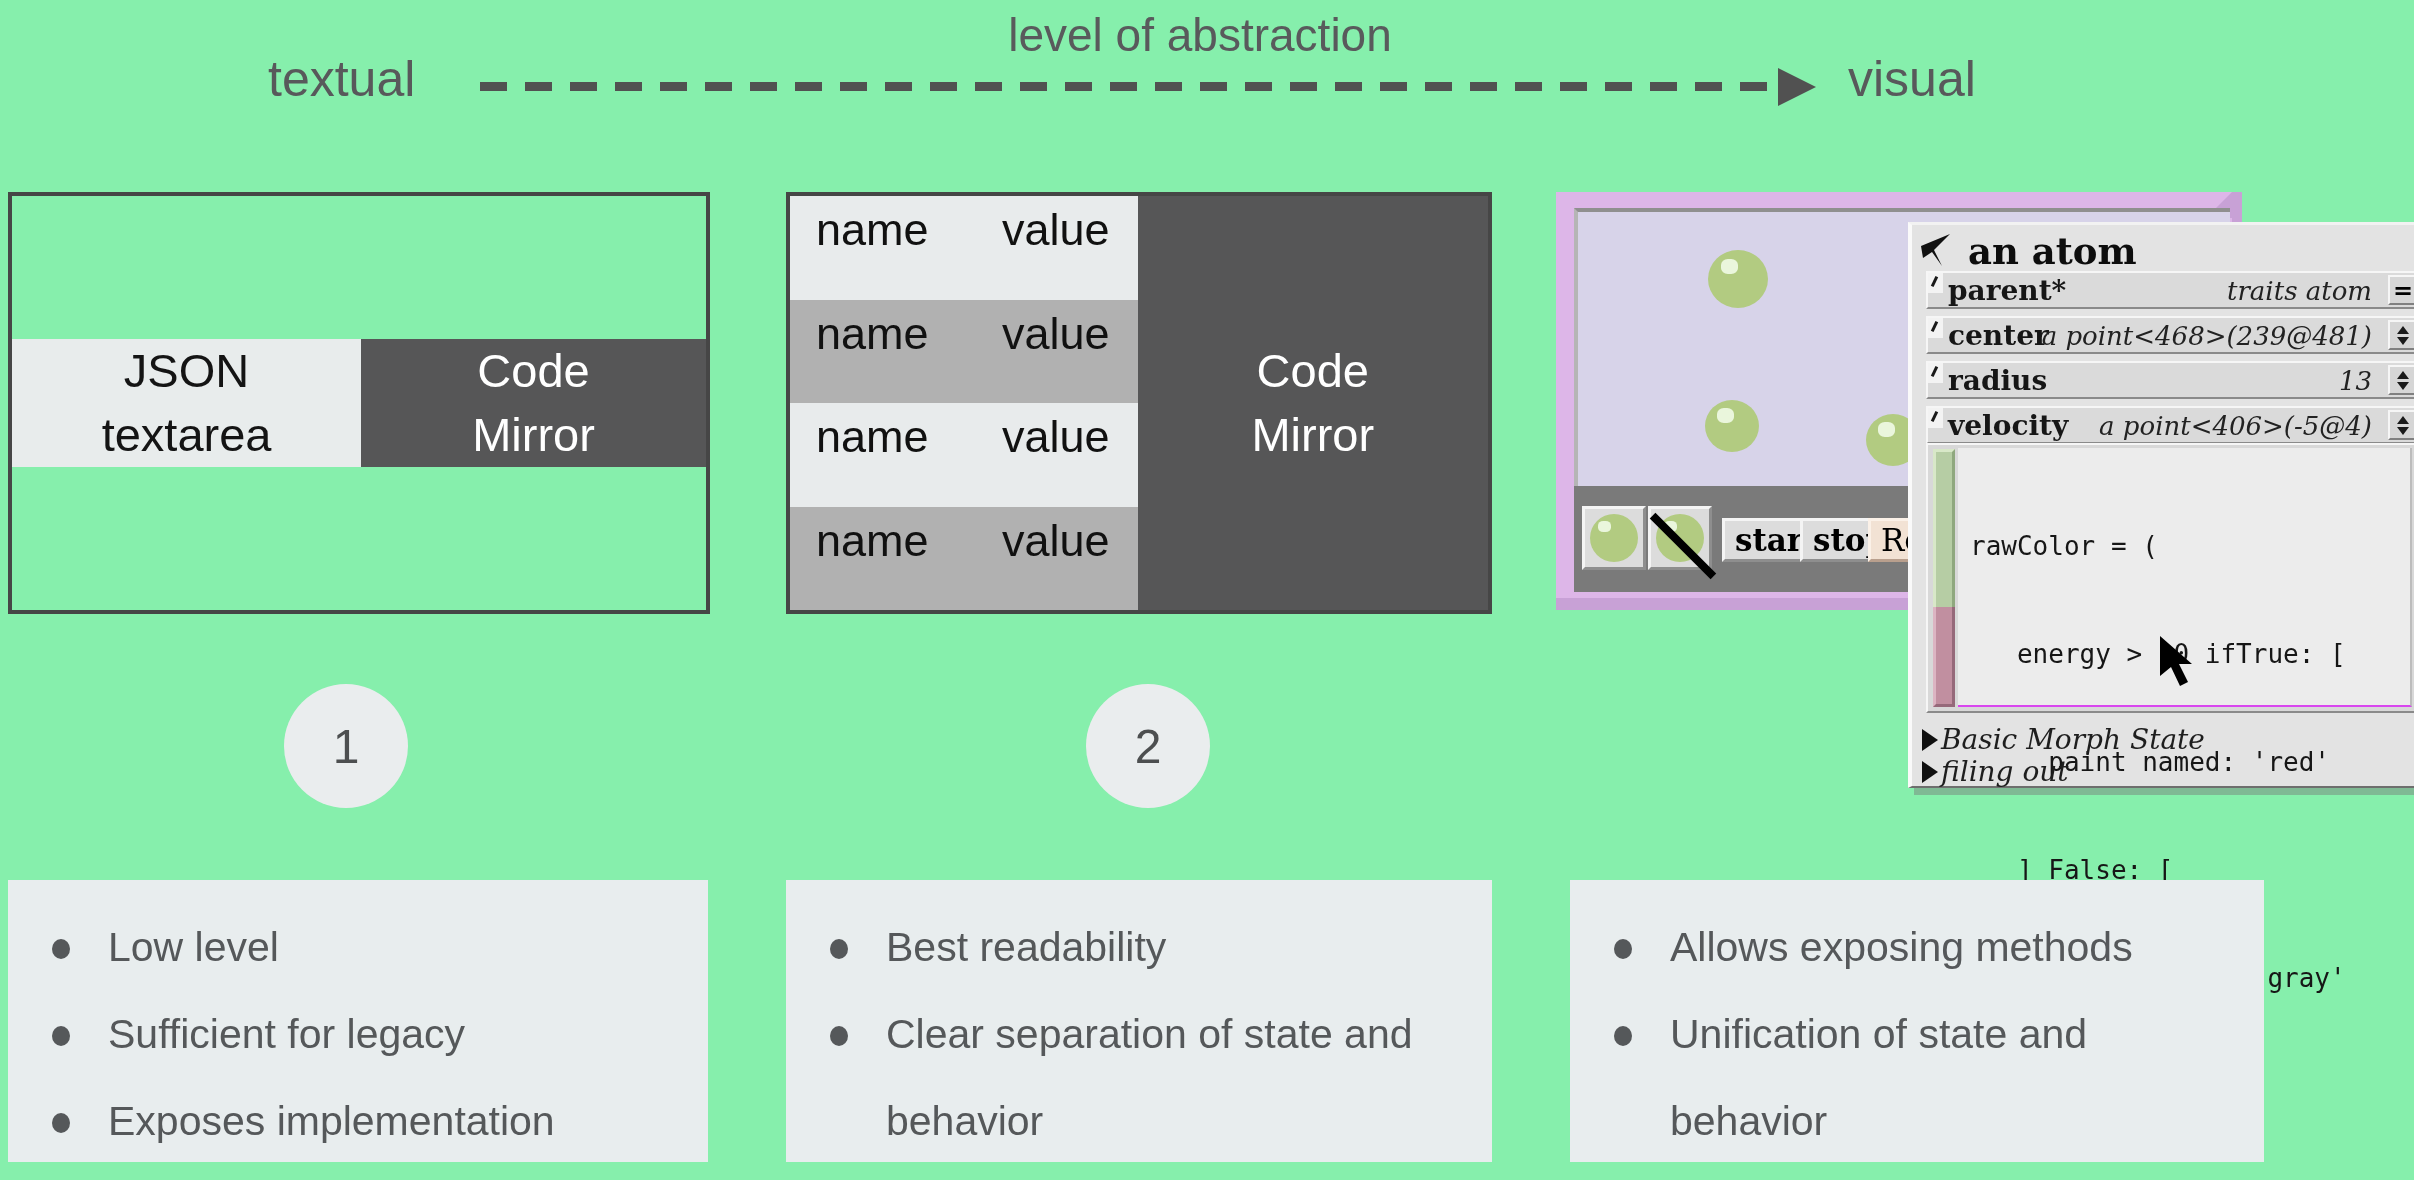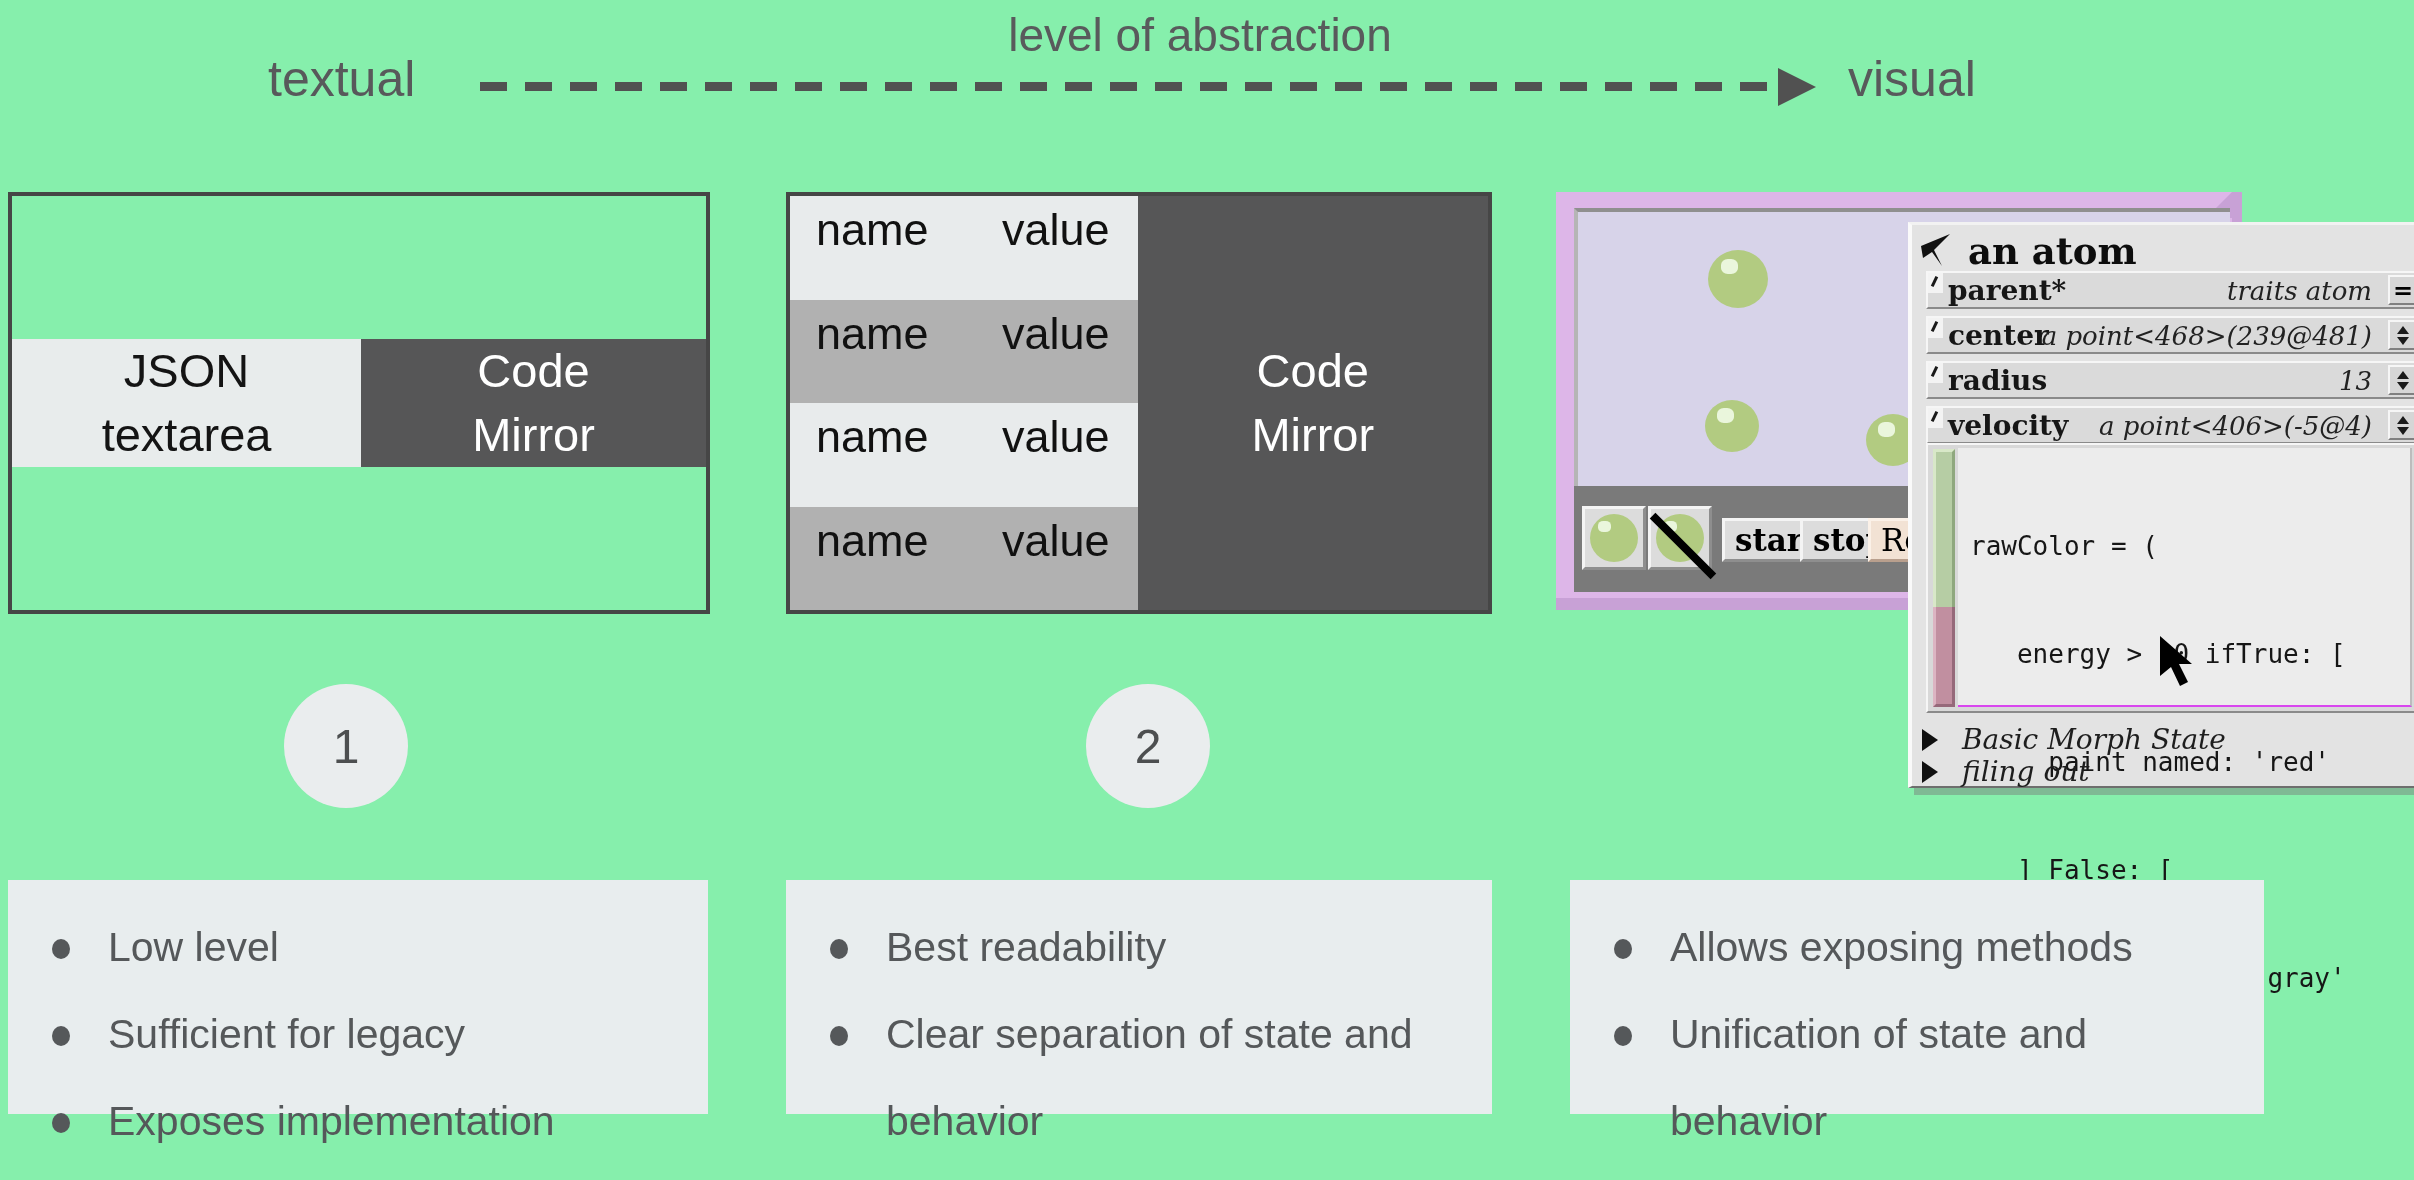--- a/index.html
+++ b/index.html
@@ -34,21 +34,21 @@
   .prow.odd{background:#b1b1b1;}
 
   
   .badge{position:absolute;top:684px;width:124px;height:124px;border-radius:50%;
          background:#eaedee;display:flex;align-items:center;justify-content:center;
          font-size:48px;color:#4d4f50;}
   .badge.b1{left:284px;}
   .badge.b2{left:1086px;}
 
   
-  .bullets{position:absolute;top:880px;height:234px;background:#e8edee;box-sizing:border-box;
+  .bullets{position:absolute;top:880px;height:282px;background:#e8edee;box-sizing:border-box;
            padding:24px 20px 0 38px;}
   .bullets.c1{left:8px;width:700px;}
   .bullets.c2{left:786px;width:706px;}
   .bullets.c3{left:1570px;width:694px;}
   .bullets ul{list-style:none;margin:0;padding:0;}
   .bullets li{position:relative;padding-left:62px;font-size:41px;line-height:87px;color:#55585a;}
   .bullets .dot{position:absolute;left:6px;top:35px;width:18px;height:20px;border-radius:50%;background:#55585a;}
   .bullets.c2 li{max-width:600px;}
   .bullets.c3 li{max-width:560px;}
 
@@ -109,21 +109,21 @@
   .scroll-seg{position:absolute;left:0;width:22px;box-sizing:border-box;}
   .scroll-green{top:0;height:158px;background:#b6cda4;border-top:3px solid #d8e8c8;border-left:3px solid #d8e8c8;border-right:3px solid #8fa87e;}
   .scroll-mauve{top:158px;height:100px;background:#c18fa0;border-left:3px solid #dcb4c2;border-right:3px solid #96697a;border-bottom:3px solid #96697a;}
   .codearea{position:absolute;left:30px;top:3px;right:4px;bottom:4px;background:#ececec;
             border-bottom:2px solid #d946ef;border-right:2px solid #bcbcbc;}
   .codelines{position:absolute;left:12px;top:8px;font-family:"DejaVu Sans Mono",monospace;
              font-size:26px;line-height:36px;color:#161616;white-space:pre;}
   .code-line{white-space:pre;}
   .caret{display:inline-block;width:3px;height:28px;background:#000;vertical-align:-4px;margin-left:1px;}
 
-  .disclosure{position:absolute;left:10px;display:flex;align-items:center;gap:24px;}
+  .disclosure{position:absolute;left:10px;display:flex;align-items:center;gap:3px;}
   .disc-tri{width:0;height:0;border-top:11px solid transparent;border-bottom:11px solid transparent;border-left:16px solid #111;}
   .disc-label{font-family:"DejaVu Serif",serif;font-style:italic;font-size:28px;color:#1e1e1e;}
   .d1{top:498px;} .d2{top:530px;justify-content:flex-end;}
 
   .mouse-cursor{position:absolute;left:2158px;top:636px;}
 </style>
 </head>
 <body>
 
 <div class="canvas">

